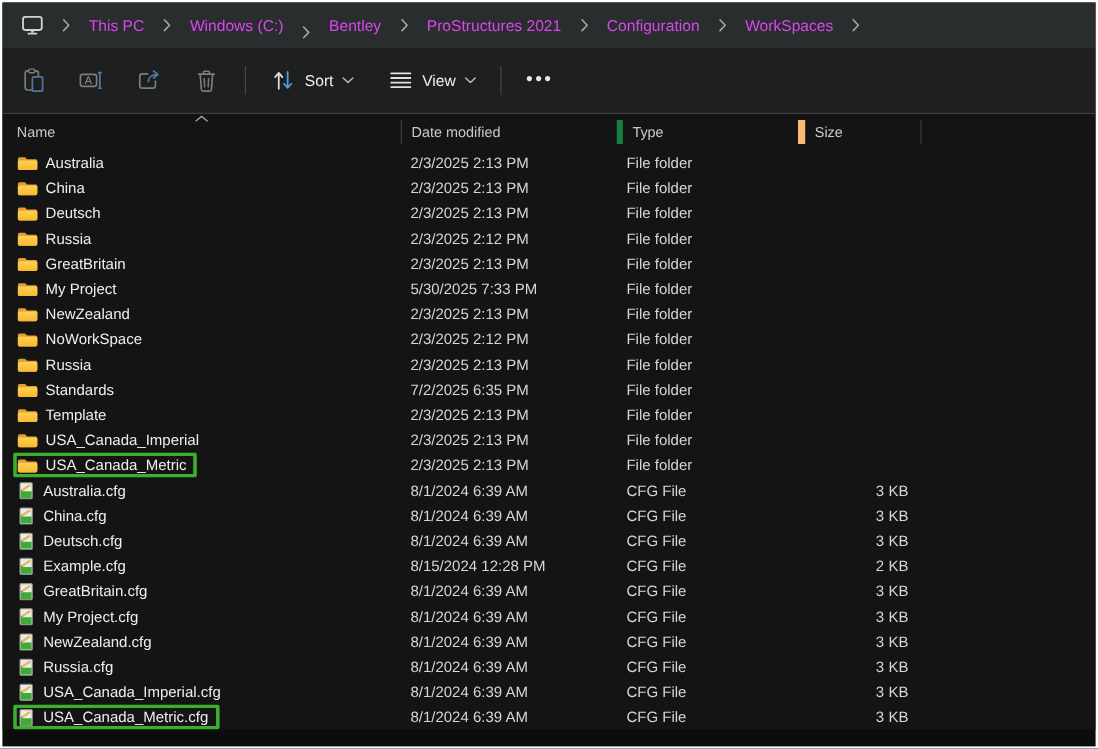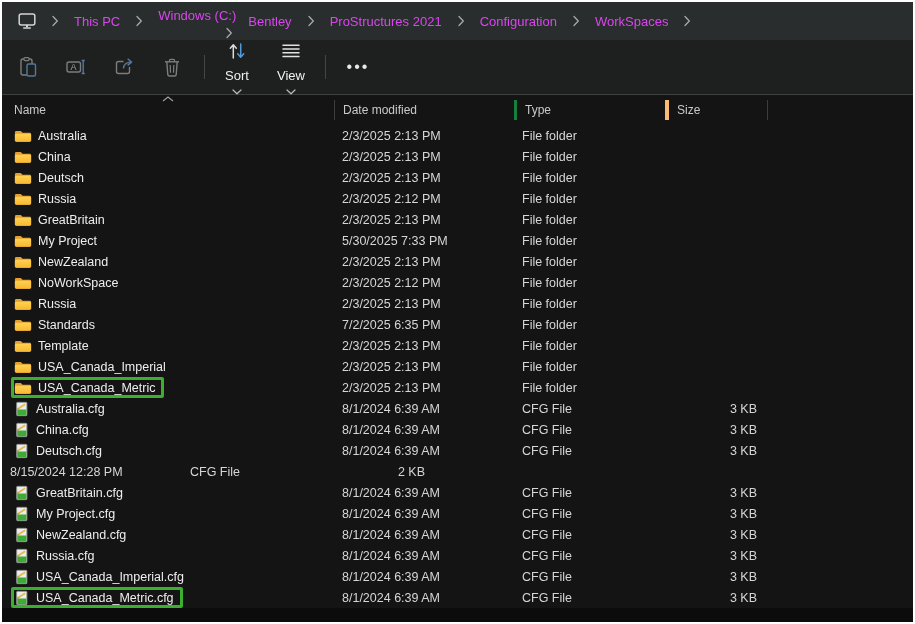--- a/index.html
+++ b/index.html
@@ -19,36 +19,36 @@
   .bc-chev { display:flex; align-items:center; margin:0 9px; }
   .crumb { padding:4px 6px; border-radius:4px; white-space:nowrap; cursor:default; }
   
   .toolbar {
     height:55px; background:#1e1f1f; border-bottom:1px solid #3f3f3f;
     display:flex; align-items:center; padding:0 8px; color:#f0f0f0; font-size:13px;
   }
   .tb-btn {
     display:flex; align-items:center; justify-content:center; gap:7px;
     height:36px; min-width:36px; padding:0 6px; border:none; background:transparent;
-    color:#f0f0f0; font-size:13px; font-family:inherit; border-radius:4px;flex-direction:column;
+    color:#f0f0f0; font-size:13px; font-family:inherit; border-radius:4px;
   }
   .tb-btn + .tb-btn { margin-left:12px; }
   .tb-div { width:1px; height:24px; background:#454545; margin:0 14px; }
   .tb-label { line-height:1; }
   .dots { color:#e8e8e8; font-size:16px; letter-spacing:2px; line-height:10px; }
   
   .list-header {
     position:relative; height:30px; display:flex; align-items:center;
     color:#c9c9c9; font-size:12px; background:#141414;
   }
   .hcell { height:20px; display:flex; align-items:center; }
   .hc-name { width:332px; padding-left:12px; }
   .hc-date { width:180px; padding-left:8px; border-left:1px solid #3d3d3d; }
-  .hc-type { width:151px; padding-left:8px; border-left:3px solid #15803d; }
-  .hc-size { width:102px; padding-left:8px; border-left:4px solid #fdba74; }
+  .hc-type { width:151px; padding-left:8px; border-left:5px solid #15803d; }
+  .hc-size { width:102px; padding-left:8px; border-left:6px solid #fdba74; }
   .hc-end  { width:1px;  border-left:1px solid #3d3d3d; }
   .sort-caret { position:absolute; left:160px; top:1px; }
   
   .rows { background:#141414; }
   .row { display:flex; align-items:center; height:21px; font-size:12.5px; }
   .cell { overflow:hidden; white-space:nowrap; }
   .c-name { width:332px; display:flex; align-items:center; color:#eeeeee; }
   .name-wrap { display:inline-flex; align-items:center; gap:6px; margin-left:9px;
     border:3px solid transparent; border-radius:2px; padding-right:6px; height:21px; }
   .name-wrap.hl { border-color:#3caf2e; }
@@ -140,21 +140,21 @@
     </span>
   <span style="display:flex;align-items:center;">
     <span class="crumb">This PC</span>
     <span class="bc-chev">
       <svg class="ic" width="8" height="12">
               <use href="#sym-chev-right"></use>
             </svg>
     </span>
   </span>
 
-  <span style="display:flex;align-items:flex-end;flex-direction:column;">
+  <span style="display:flex;align-items:flex-end;">
     <span class="crumb">Windows (C:)</span>
     <span class="bc-chev">
       <svg class="ic" width="8" height="12">
               <use href="#sym-chev-right"></use>
             </svg>
     </span>
   </span>
 
 
   <span style="display:flex;align-items:center;">
@@ -471,20 +471,28 @@
             </svg>
         <span class="fname">Deutsch.cfg</span>
       </span>
     </div>
     <div class="cell c-date">8/1/2024 6:39 AM</div>
     <div class="cell c-type">CFG File</div>
     <div class="cell c-size">3 KB</div>
   </div>
 
   <div class="row">
+    <div class="cell c-name">
+      <span class="name-wrap">
+        <svg class="ic" width="16" height="16">
+              <use href="#sym-cfg"></use>
+            </svg>
+        <span class="fname">Example.cfg</span>
+      </span>
+    </div>
     <div class="cell c-date">8/15/2024 12:28 PM</div>
     <div class="cell c-type">CFG File</div>
     <div class="cell c-size">2 KB</div>
   </div>
 
   <div class="row">
     <div class="cell c-name">
       <span class="name-wrap">
         <svg class="ic" width="16" height="16">
               <use href="#sym-cfg"></use>

